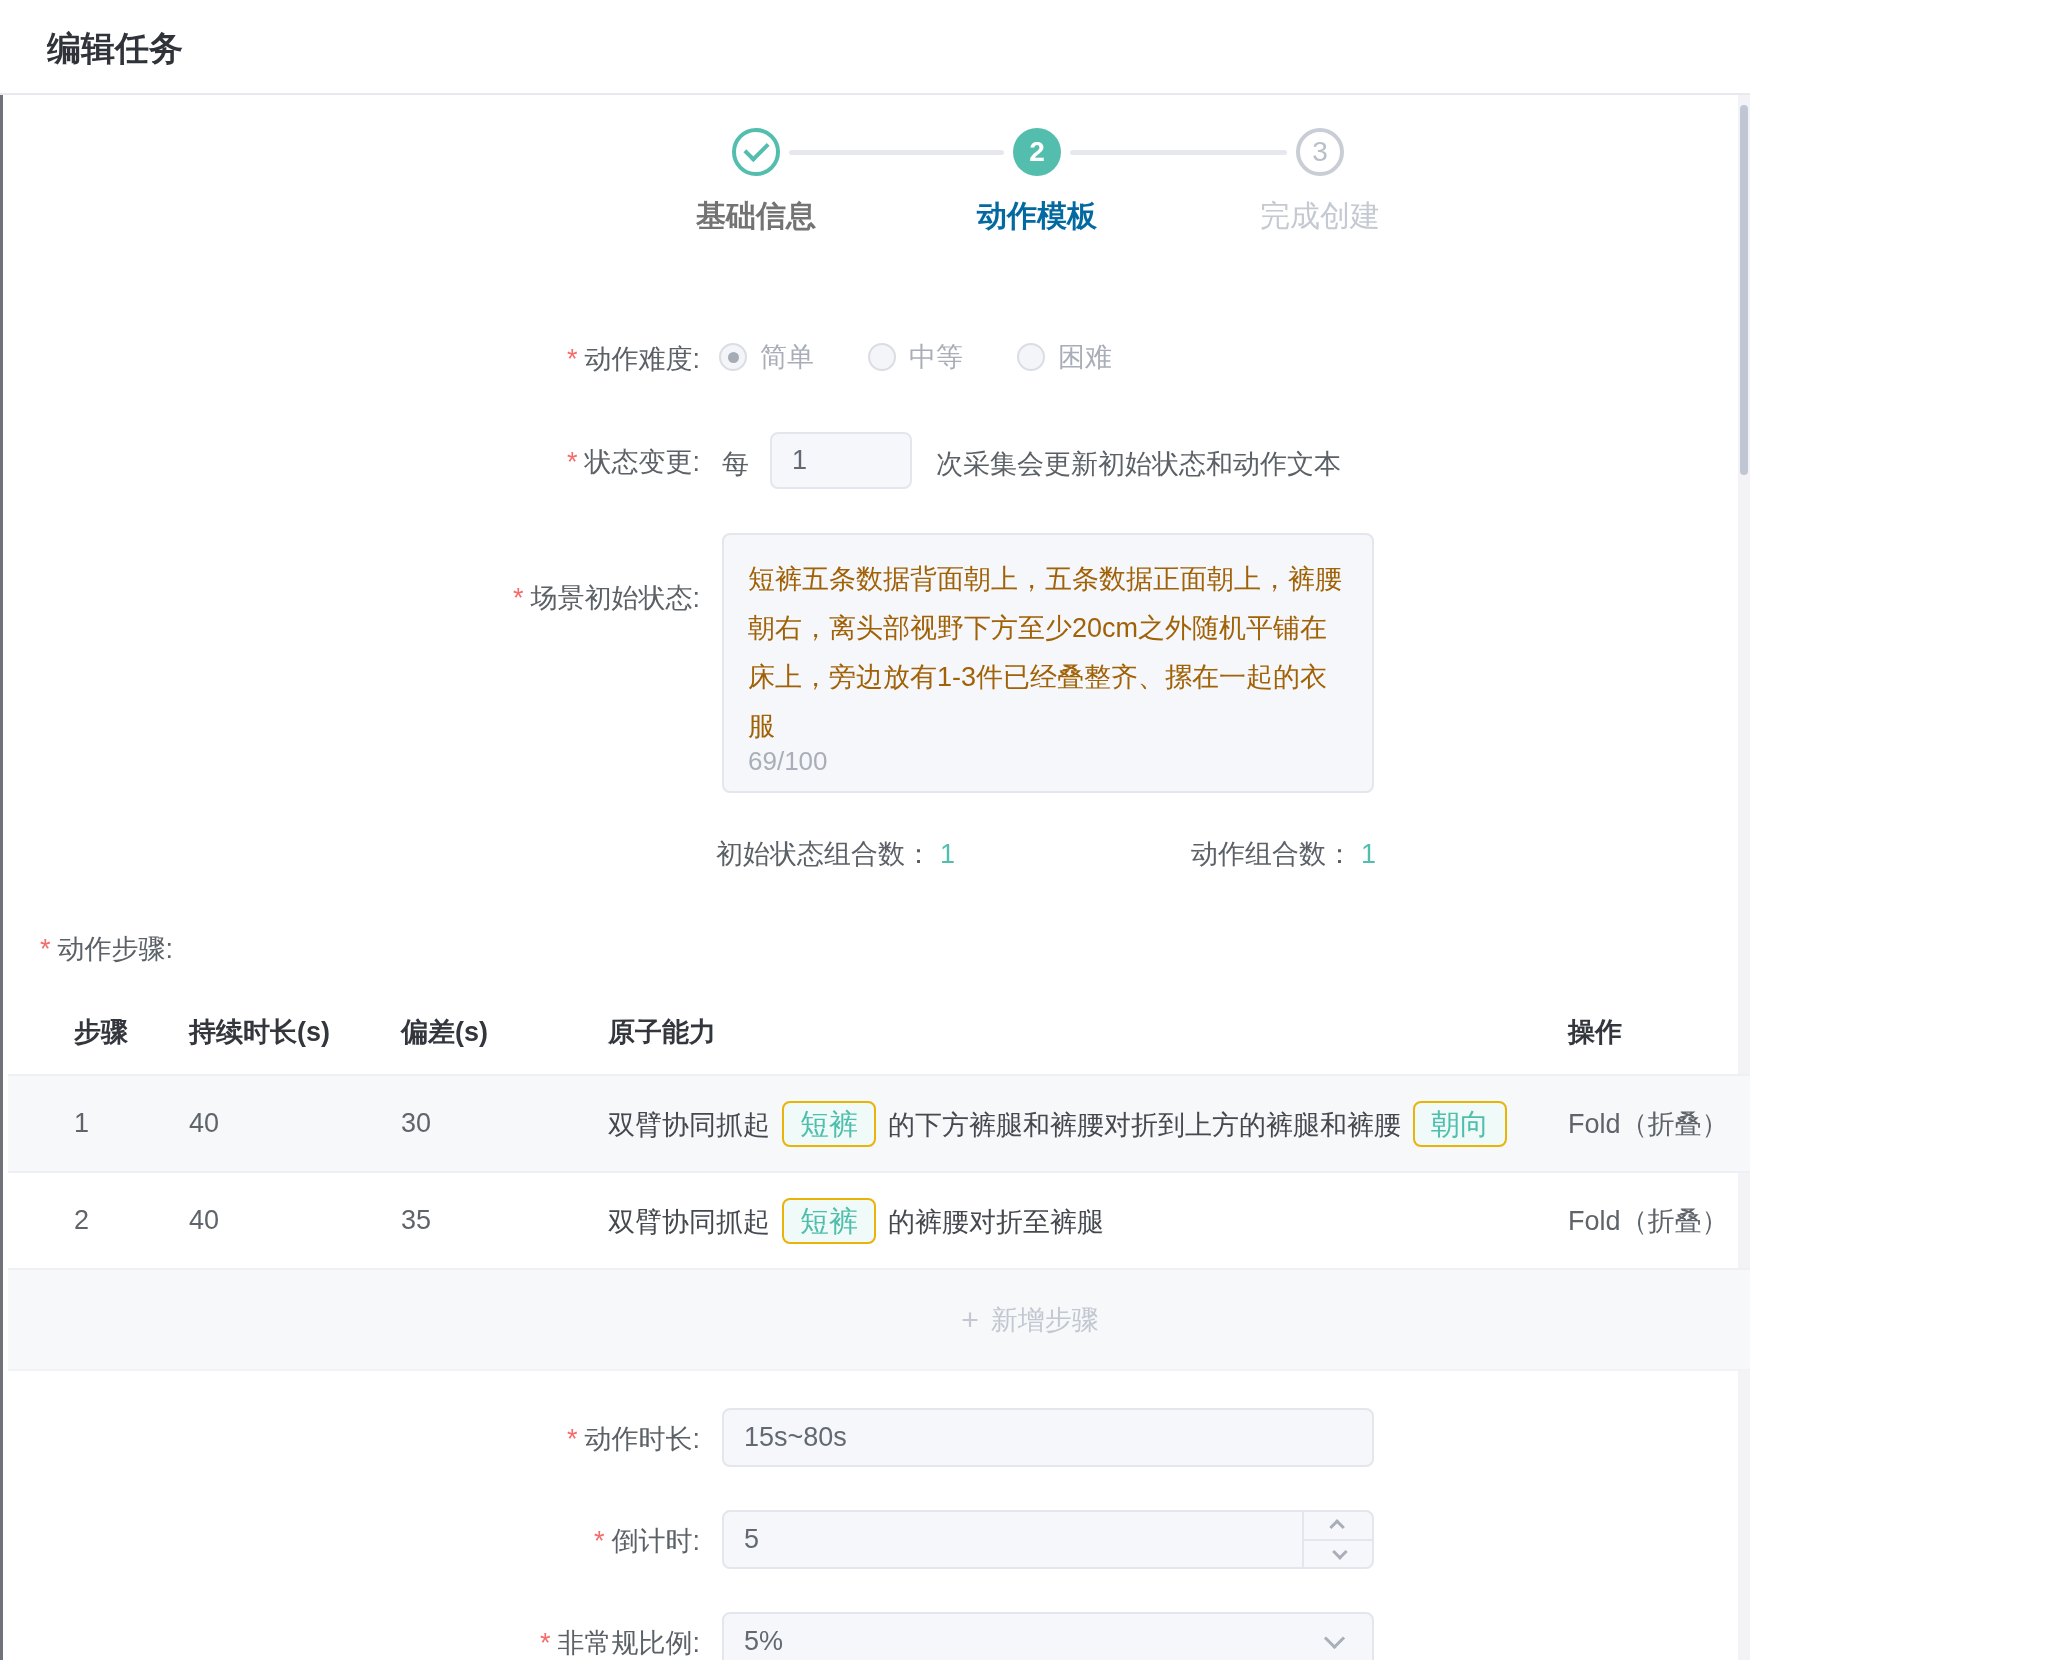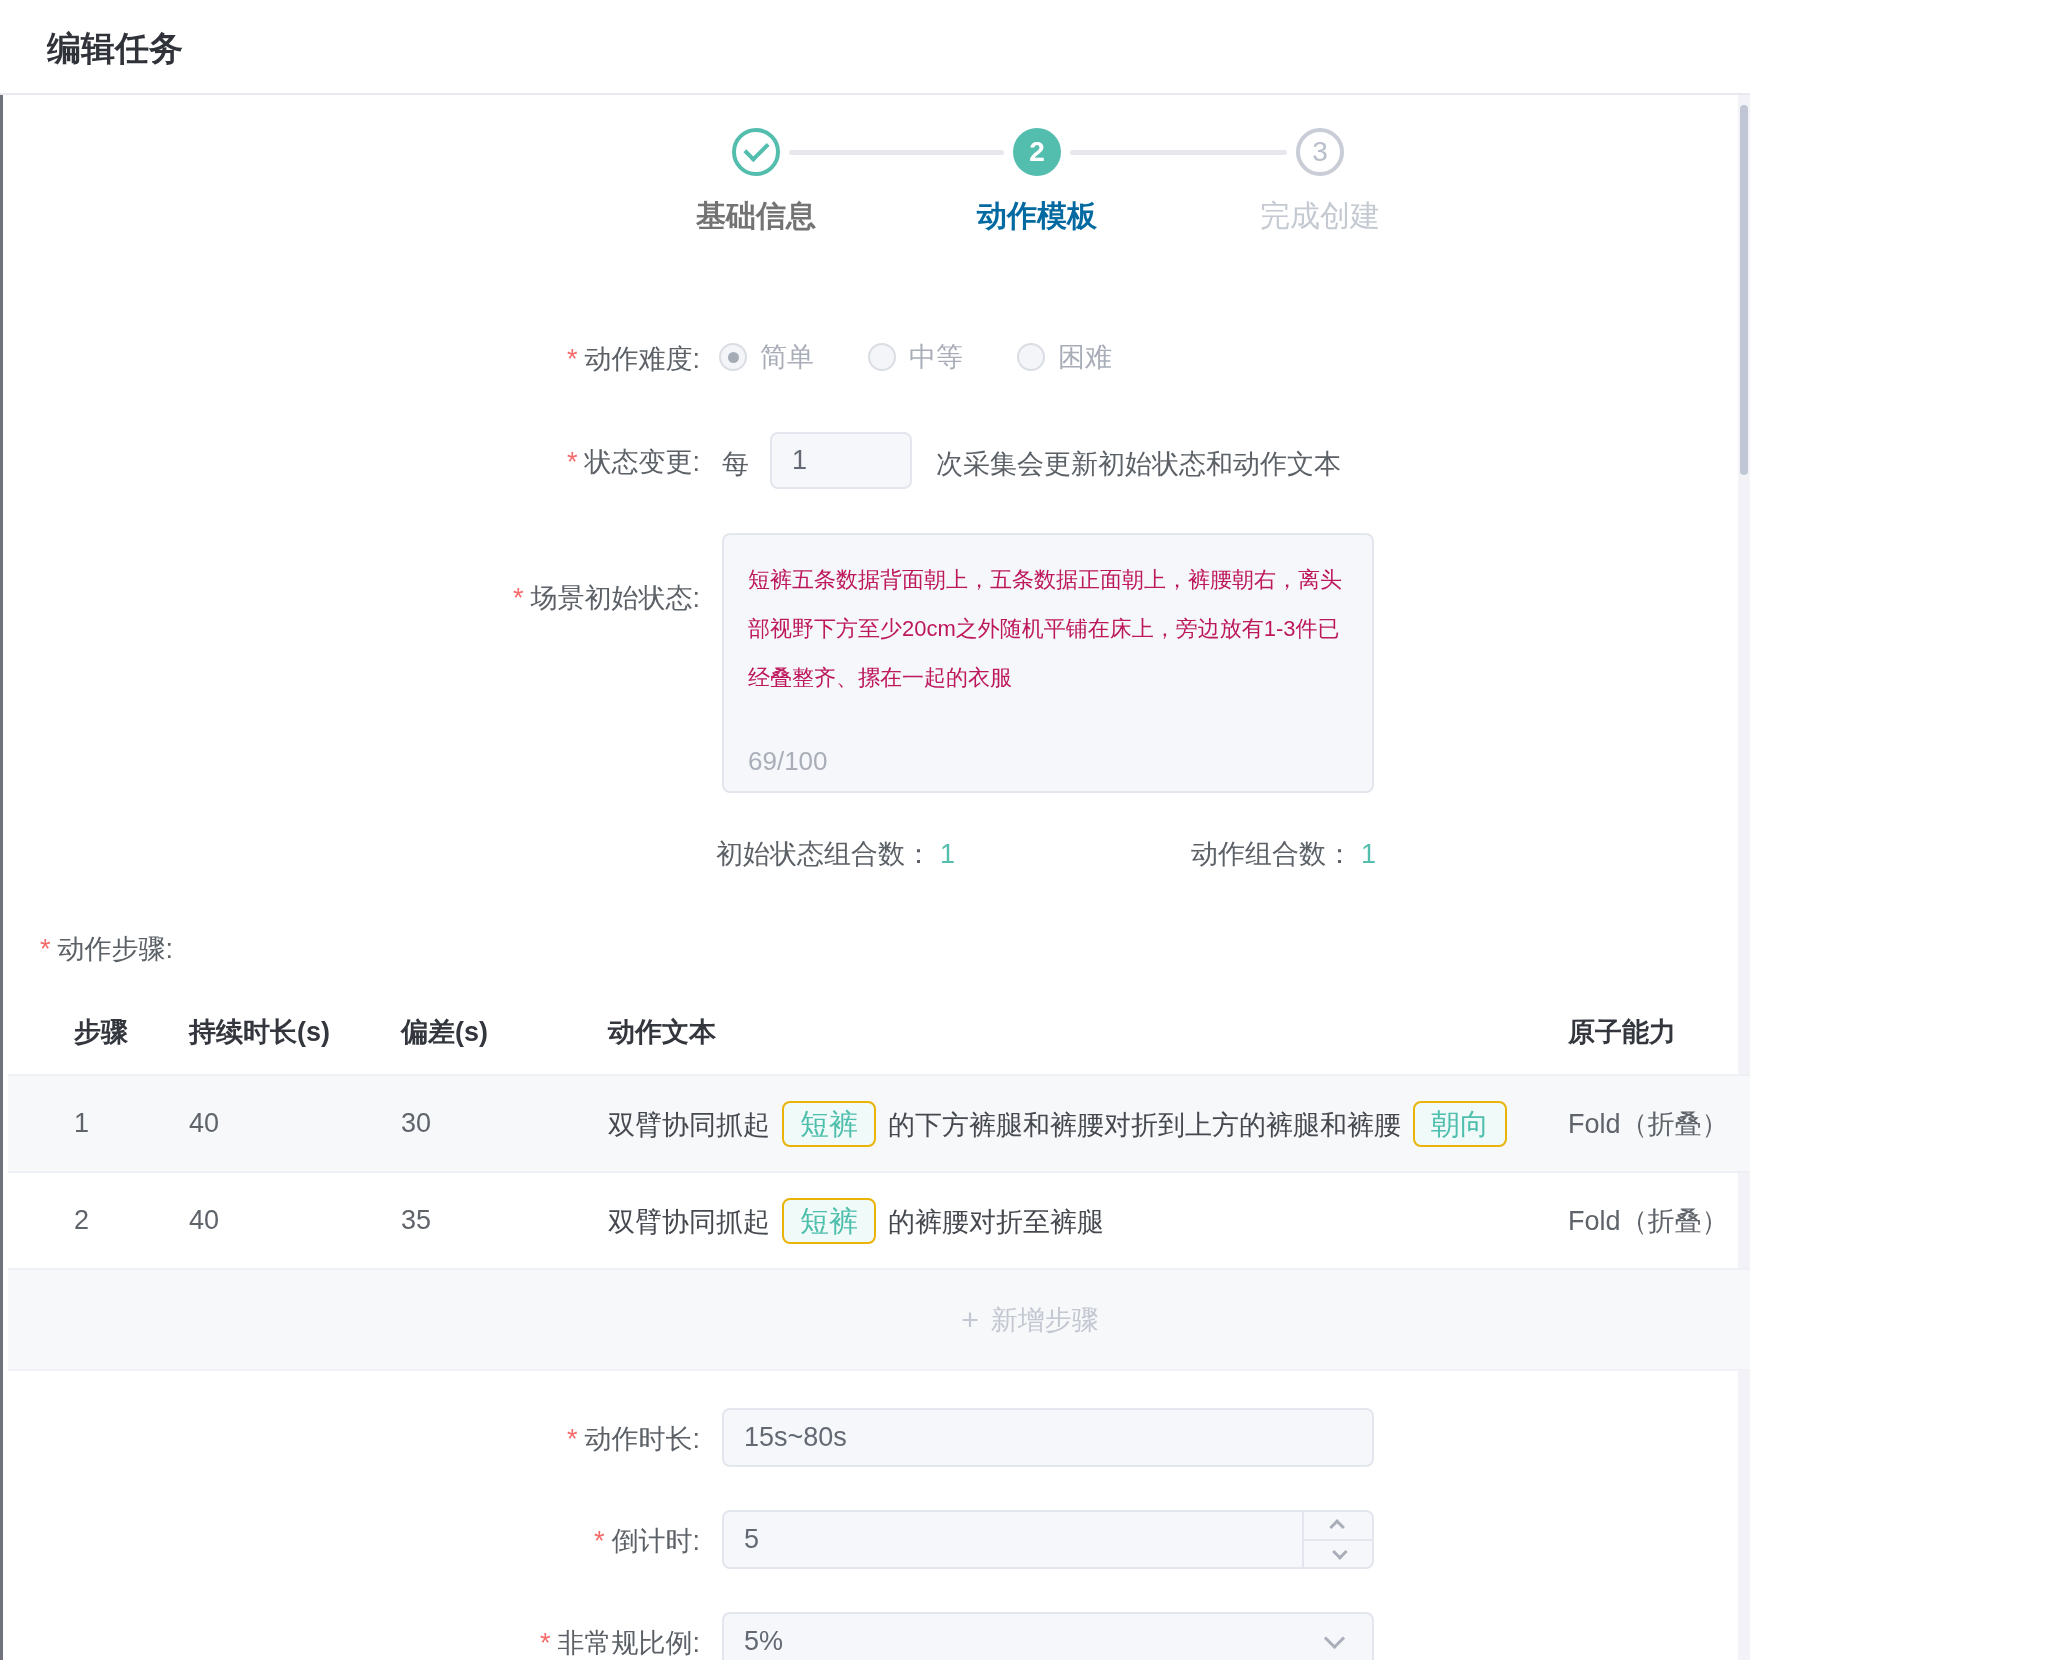--- a/index.html
+++ b/index.html
@@ -47,21 +47,21 @@
   .radio-dot{width:11px;height:11px;border-radius:50%;background:#a6acb6;}
   .radio-label{margin-left:13px;font-size:27px;color:#a8adb8;}
 
   
   .gray-input{position:absolute;box-sizing:border-box;background:#f5f7fa;border:2px solid #e3e6ed;border-radius:8px;
     font-size:27px;color:#636972;display:flex;align-items:center;padding-left:20px;}
 
   
   .textarea-box{position:absolute;left:722px;top:533px;width:652px;height:260px;box-sizing:border-box;
     background:#f5f7fa;border:2px solid #e3e6ed;border-radius:8px;padding:20px 24px;}
-  .textarea-text{font-size:22px;line-height:49px;color:#be185d;}
+  .textarea-text{font-size:27px;line-height:49px;color:#a16207;}
   .textarea-counter{position:absolute;left:24px;bottom:14px;font-size:26px;color:#a9aeb8;}
 
   
   .combos{position:absolute;left:716px;top:836px;width:660px;display:flex;justify-content:space-between;font-size:27px;color:#5b6167;}
   .combo-val{color:#53bdae;margin-left:8px;}
 
   
   .steps-label{position:absolute;left:40px;top:931px;font-size:27px;color:#5b6167;}
 
   .table{position:absolute;left:8px;top:990px;width:2044px;}
@@ -172,21 +172,20 @@
 
   <div class="steps-label">
     <span class="req">*</span><span>动作步骤:</span>
   </div>
 
   <div class="table">
     <div class="trow thead">
       <span>步骤</span>
       <span>持续时长(s)</span>
       <span>偏差(s)</span>
-      <span>动作文本</span>
       <span>原子能力</span>
       <span>操作</span>
     </div>
 
     <div class="trow tbody-row striped">
       <span>1</span>
       <span>40</span>
       <span>30</span>
       <span class="action-cell">
         <span>双臂协同抓起</span><span class="tag">短裤</span><span>的下方裤腿和裤腰对折到上方的裤腿和裤腰</span><span class="tag">朝向</span>

